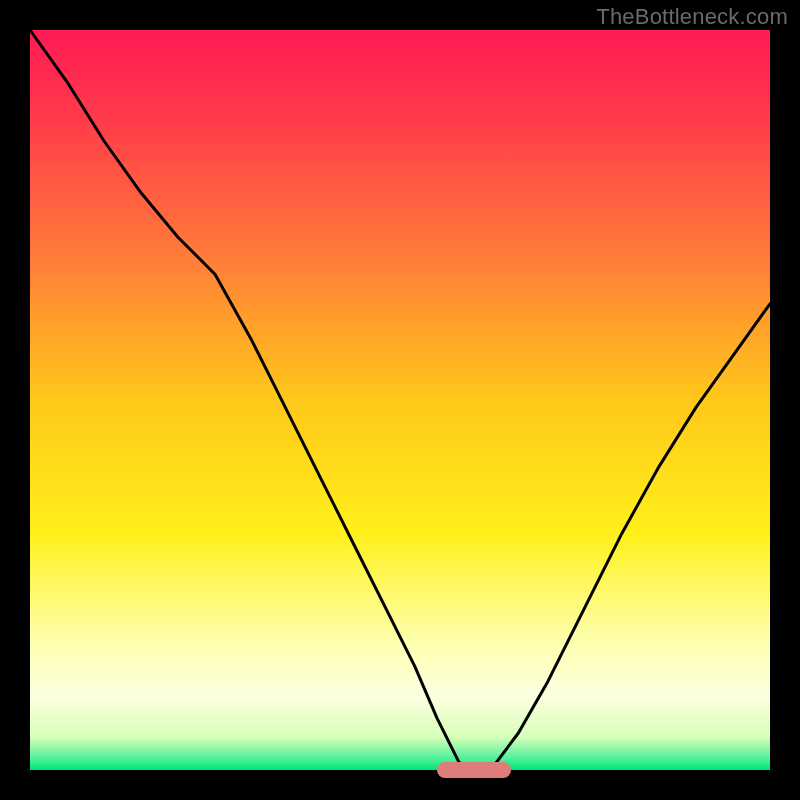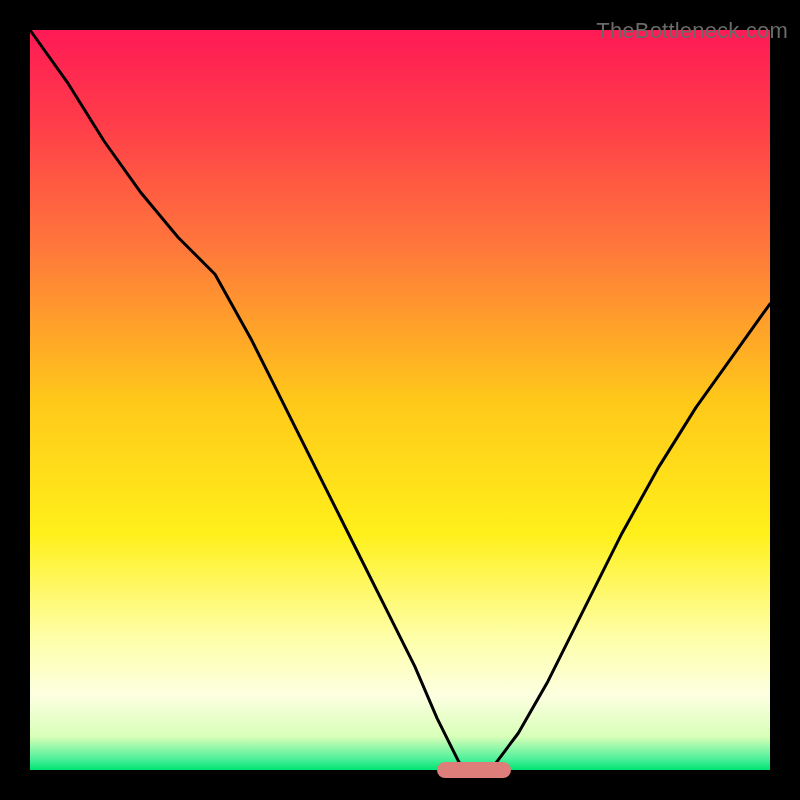--- a/index.html
+++ b/index.html
@@ -17,21 +17,20 @@
   }
   svg { display: block; }
   .watermark {
     position: absolute;
     top: 4px;
     right: 12px;
     color: #6a6a6a;
     font-size: 22px;
     letter-spacing: 0.2px;
     user-select: none;
-    margin-top: 14px;
   }
 </style>
 </head>
 <body>
 
 <div class="frame">
   <svg id="chart-svg" width="800" height="800" viewBox="0 0 800 800">
       <defs>
         <linearGradient id="bg-grad" x1="0" y1="0" x2="0" y2="1">
           <stop offset="0%" stop-color="#ff1a55"></stop>

